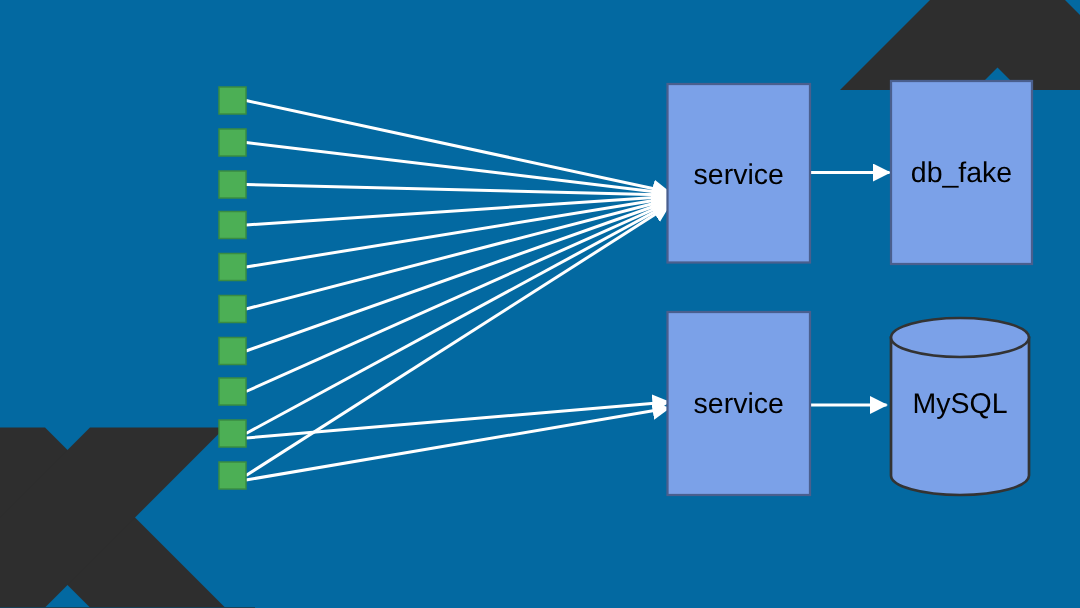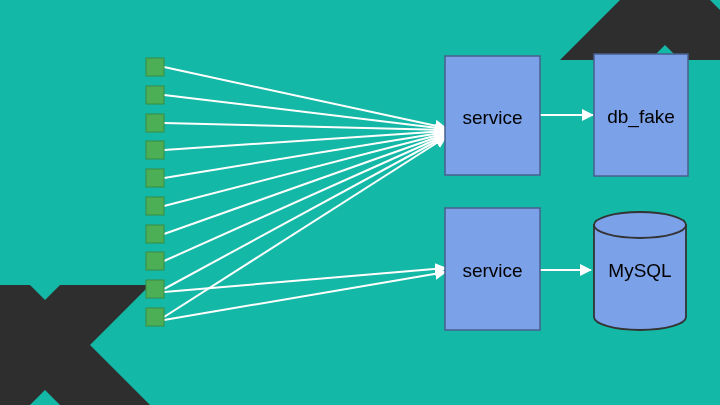--- a/index.html
+++ b/index.html
@@ -4,21 +4,21 @@
 <style>
   html, body {
     margin: 0;
     padding: 0;
     background: #282828;
   }
   #canvas {
     position: relative;
     width: 720px;
     height: 405px;
-    background: #14b8a6;
+    background: #0369a1;
     overflow: hidden;
     font-family: "Liberation Sans", sans-serif;
   }
   #bg-watermarks, #diagram-svg {
     position: absolute;
     left: 0;
     top: 0;
     width: 720px;
     height: 405px;
   }

